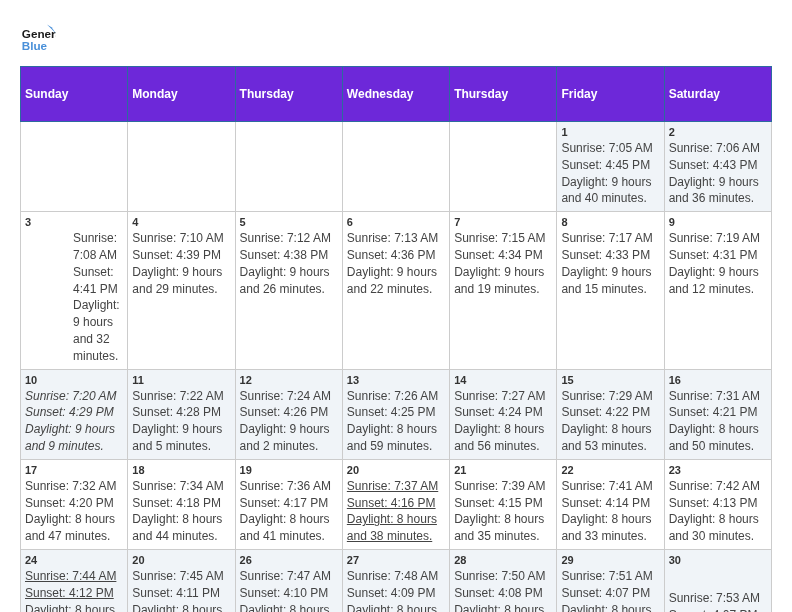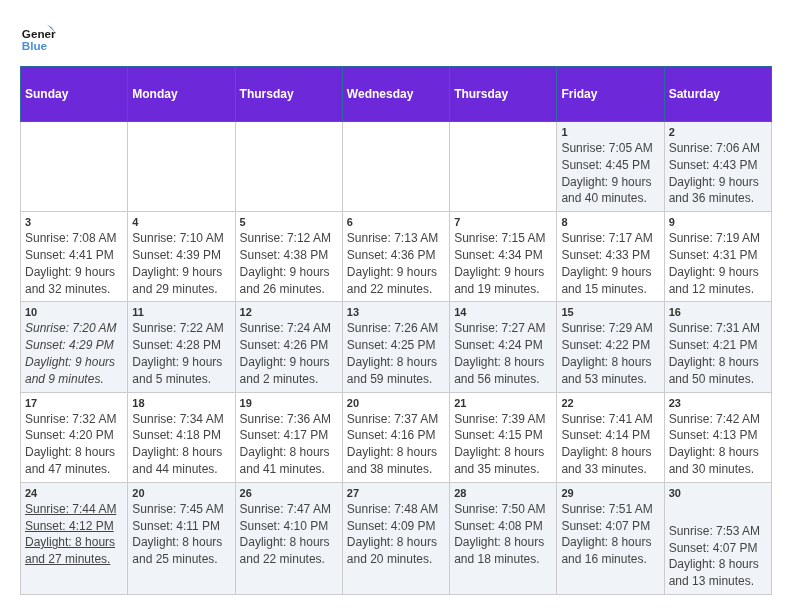--- a/index.html
+++ b/index.html
@@ -126,21 +126,21 @@
           <div class="day-num">2</div>
           <div class="day-info" style="white-space: pre-line;">Sunrise: 7:06 AM
 Sunset: 4:43 PM
 Daylight: 9 hours
 and 36 minutes.</div>
         </td>
       </tr>
       <tr>
         <td>
           <div class="day-num">3</div>
-          <div class="day-info" style="white-space: pre-line;">Sunrise: 7:08 AM
+          <div class="day-info" style="white-space: pre-line; margin-left: 48px;">Sunrise: 7:08 AM
 Sunset: 4:41 PM
 Daylight: 9 hours
 and 32 minutes.</div>
         </td>
         <td>
           <div class="day-num">4</div>
           <div class="day-info" style="white-space: pre-line;">Sunrise: 7:10 AM
 Sunset: 4:39 PM
 Daylight: 9 hours
 and 29 minutes.</div>
@@ -249,21 +249,21 @@
         </td>
         <td>
           <div class="day-num">19</div>
           <div class="day-info" style="white-space: pre-line;">Sunrise: 7:36 AM
 Sunset: 4:17 PM
 Daylight: 8 hours
 and 41 minutes.</div>
         </td>
         <td>
           <div class="day-num">20</div>
-          <div class="day-info" style="white-space: pre-line;">Sunrise: 7:37 AM
+          <div class="day-info" style="white-space: pre-line; text-decoration: underline;">Sunrise: 7:37 AM
 Sunset: 4:16 PM
 Daylight: 8 hours
 and 38 minutes.</div>
         </td>
         <td>
           <div class="day-num">21</div>
           <div class="day-info" style="white-space: pre-line;">Sunrise: 7:39 AM
 Sunset: 4:15 PM
 Daylight: 8 hours
 and 35 minutes.</div>

